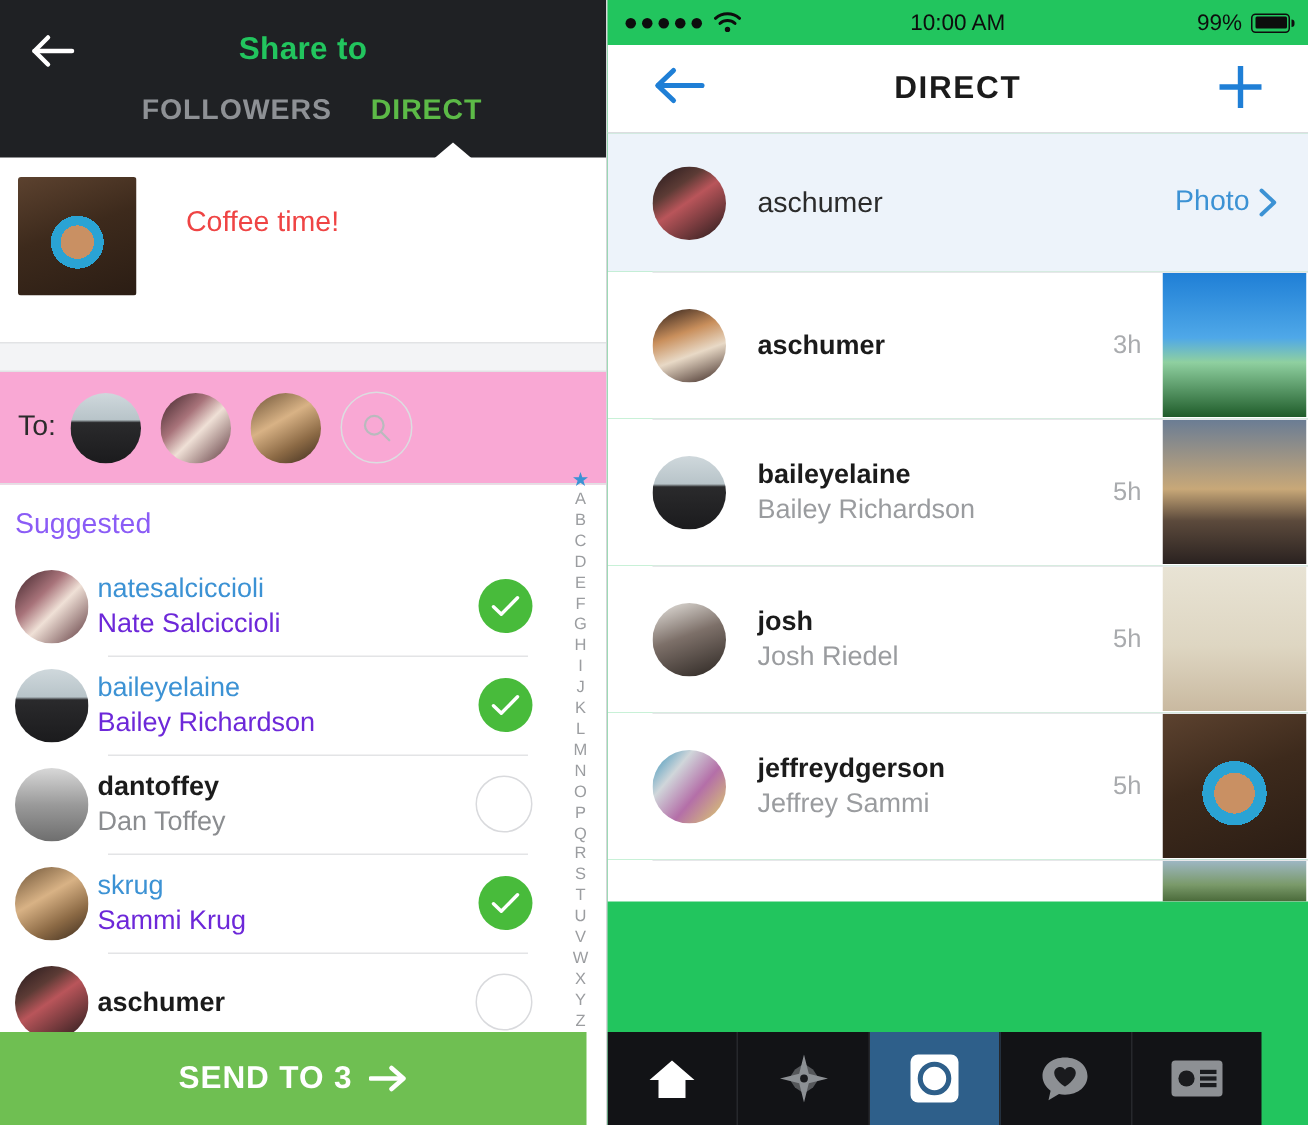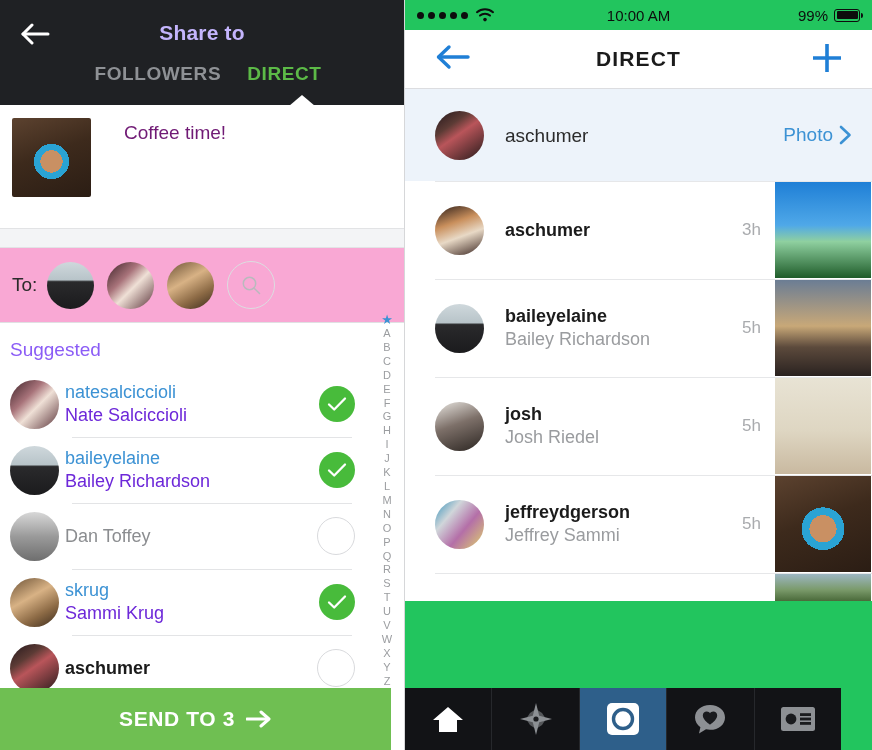--- a/index.html
+++ b/index.html
@@ -15,38 +15,38 @@
   
   .left{width:436px;height:750px;position:relative;background:#fff;overflow:hidden;}
 
   .l-navbar{background:#1f2124;height:105px;position:relative;}
   .l-back{
     position:absolute;left:16px;top:15px;width:38px;height:38px;
     display:flex;align-items:center;justify-content:center;
   }
   .l-title{
     position:absolute;left:0;right:0;top:21px;text-align:center;
-    color:#c4b5fd;font-size:21px;font-weight:bold;letter-spacing:.2px;
+    color:#22c55e;font-size:21px;font-weight:bold;letter-spacing:.2px;
   }
   .l-tabs{
     position:absolute;left:12px;right:0;top:63px;
     display:flex;justify-content:center;gap:26px;
   }
   .l-tab{font-size:19px;font-weight:bold;letter-spacing:.6px;}
   .l-tab.inactive{color:#8e9195;}
   .l-tab.active{color:#5cba47;}
   .notch{
     position:absolute;left:289px;top:95px;width:0;height:0;
     border-left:13px solid transparent;border-right:13px solid transparent;
     border-bottom:11px solid #fff;
   }
 
   .l-caption{height:110px;display:flex;align-items:flex-start;padding:13px 0 0 12px;background:#fff;}
   .thumb-post{width:79px;height:79px;border-radius:2px;overflow:hidden;flex:none;}
-  .caption-text{margin-left:33px;margin-top:4px;font-size:19px;color:#701a75;}
+  .caption-text{margin-left:33px;margin-top:20px;font-size:19px;color:#ef4444;}
 
   .l-spacer{height:18px;background:#f3f4f6;border-top:1px solid #e2e3e5;border-bottom:1px solid #e2e3e5;}
 
   .l-to-row{height:74px;display:flex;align-items:center;padding-left:6px;border-bottom:1px solid #e0e1e3;background:#f9a8d4;}
   .to-label{font-size:19px;color:#2b2b2b;margin-right:10px;margin-left:6px;}
   .to-av{width:47px;height:47px;border-radius:50%;overflow:hidden;margin-right:13px;flex:none;}
   .to-search{
     width:46px;height:46px;border-radius:50%;border:1px solid #dcdde0;
     display:flex;align-items:center;justify-content:center;flex:none;
   }
@@ -223,20 +223,21 @@
             <path d="M2 8.5 L7.2 13.5 L18 2.5" stroke="#fff" stroke-width="2.3" fill="none" stroke-linecap="round" stroke-linejoin="round"></path>
           </svg>
         </div>
       </div>
 
       <div class="sug-row unsel">
         <div class="sug-av">
             <div class="ph ph-dan"></div>
           </div>
         <div class="sug-names">
+          <span class="sug-user">dantoffey</span>
           <span class="sug-full">Dan Toffey</span>
         </div>
         <div class="check off"></div>
       </div>
 
       <div class="sug-row sel">
         <div class="sug-av">
             <div class="ph ph-girl"></div>
           </div>
         <div class="sug-names">

